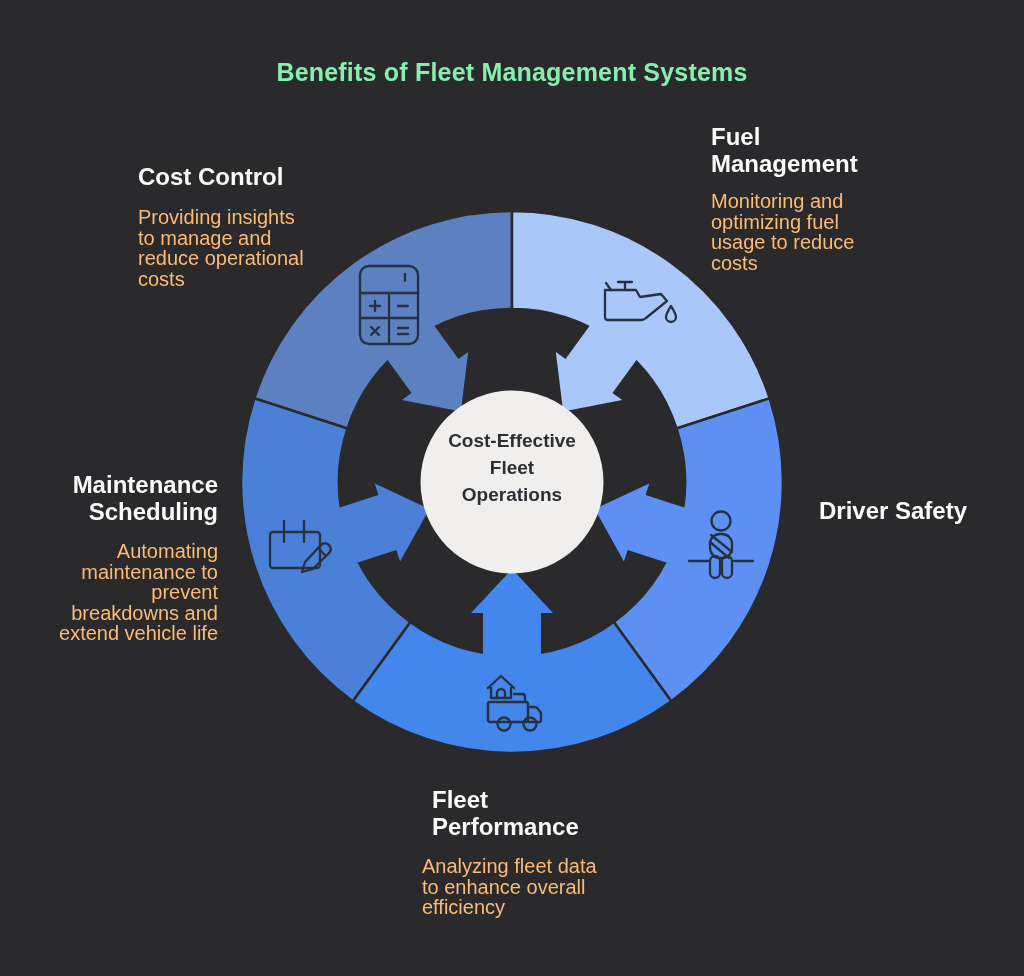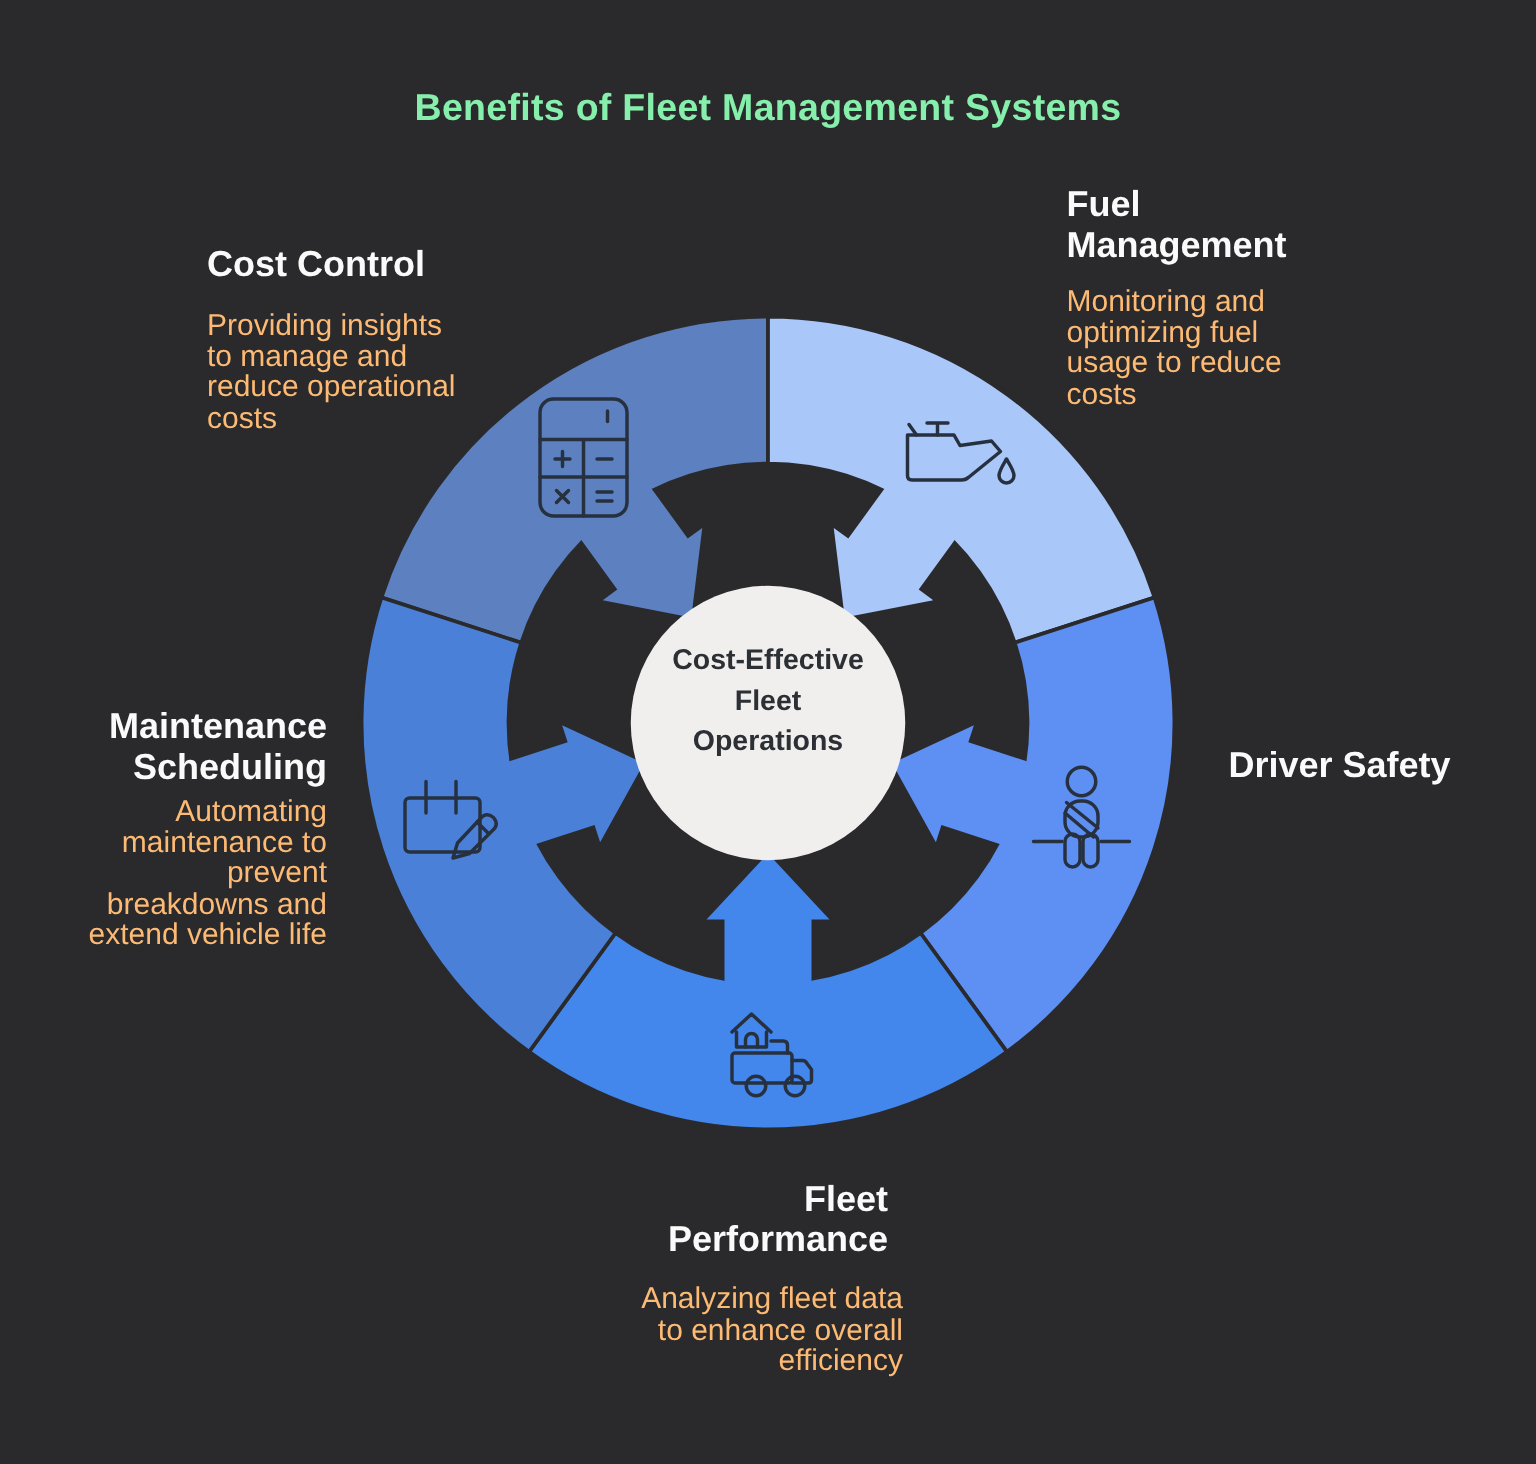--- a/index.html
+++ b/index.html
@@ -20,25 +20,25 @@
     font-size:20px;font-weight:400;color:#fdba74;line-height:20.5px;
   }
   .sec-cost{left:138px;top:164px;width:175px;text-align:left;}
   .sec-cost h2{line-height:25px;}
   .sec-cost .desc{margin-top:18px;}
   .sec-fuel{left:711px;top:123px;width:152px;text-align:left;}
   .sec-fuel .desc{margin-top:14px;}
   .sec-driver{left:809px;top:498px;width:168px;text-align:center;}
   .sec-driver h2{line-height:25px;}
   .sec-driver .desc{margin-top:15px;}
-  .sec-fleet{left:392px;top:786px;width:240px;text-align:right;}
+  .sec-fleet{left:392px;top:786px;width:240px;text-align:left;}
   .sec-fleet h2{width:160px;margin:0 auto;}
   .sec-fleet .desc{width:180px;margin:16px auto 0;}
   .sec-maint{left:47px;top:471px;width:171px;text-align:right;}
-  .sec-maint .desc{margin-top:6px;}
+  .sec-maint .desc{margin-top:16px;}
   .center-label{
     position:absolute;left:392px;top:427px;width:240px;text-align:center;
     font-size:19px;font-weight:700;color:#2c2f33;line-height:27px;
   }
   .icon-stroke{fill:none;stroke:#26303f;stroke-width:2.3;stroke-linecap:round;stroke-linejoin:round;}
 </style>
 </head>
 <body>
 
 <div class="canvas">

